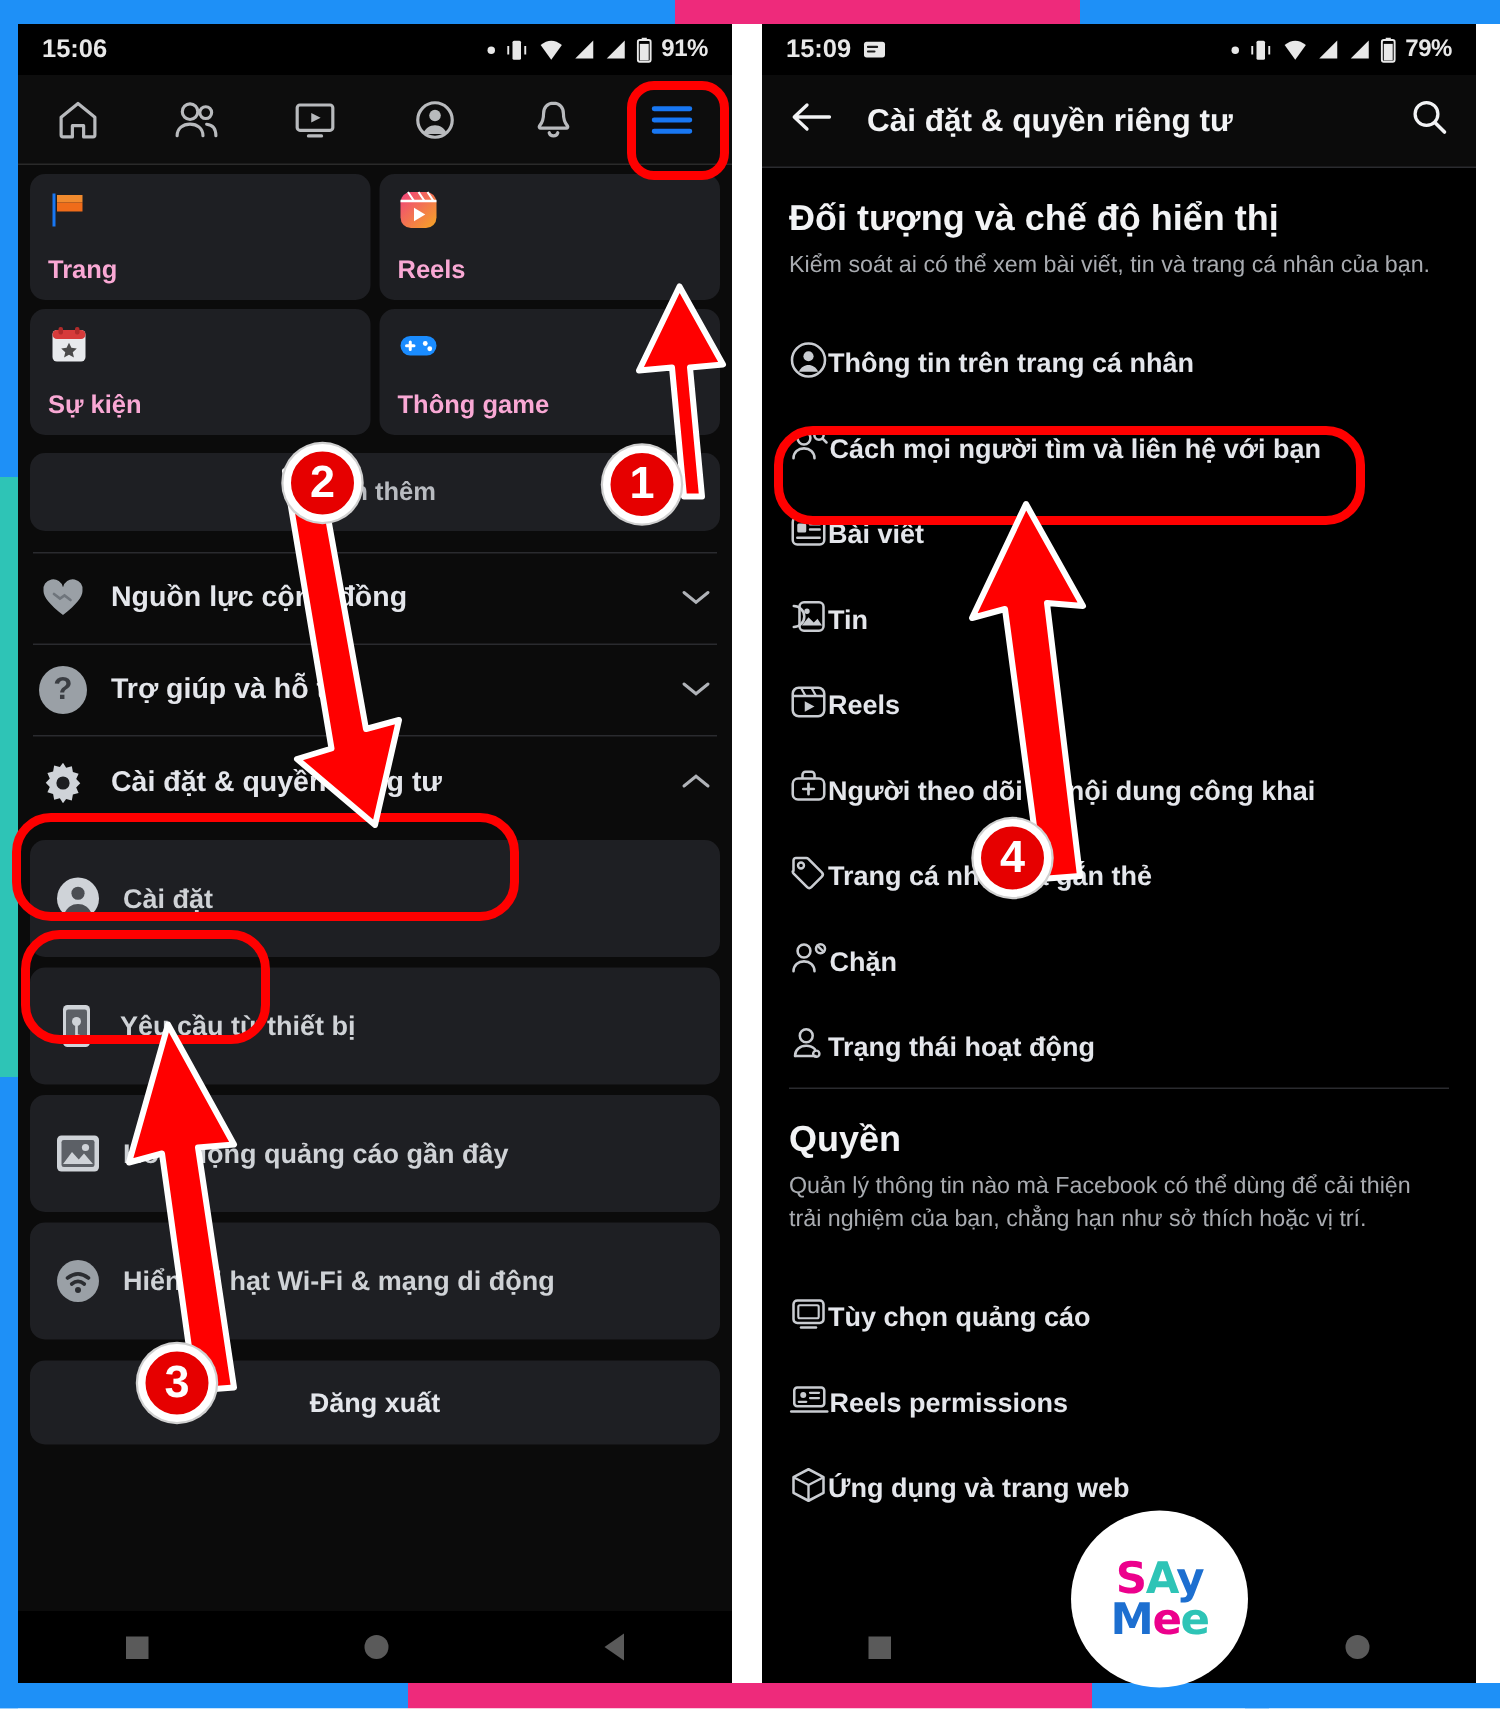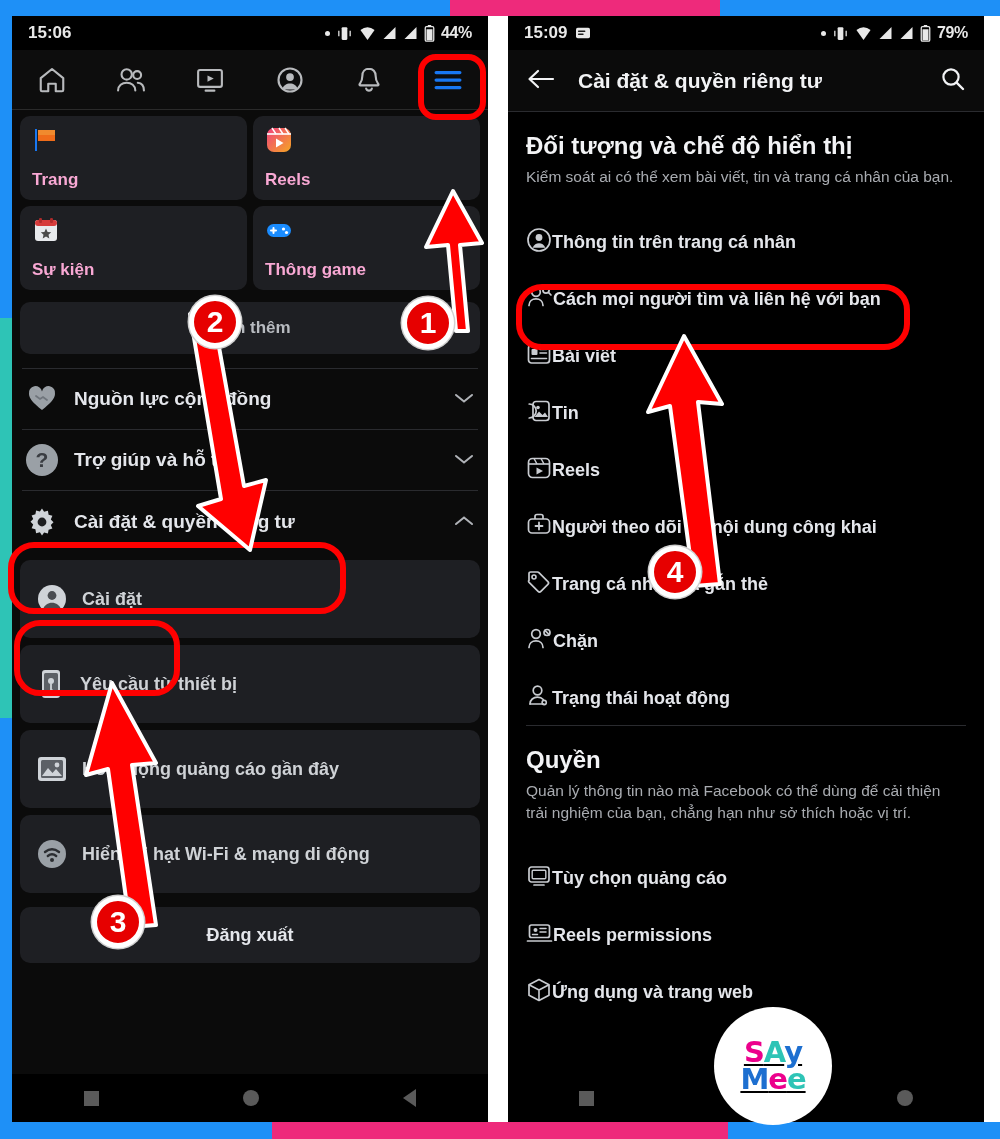--- a/index.html
+++ b/index.html
@@ -111,21 +111,21 @@
     background: #e60000; border: 5px solid #ffffff;
     color: #fff; font-size: 30px; font-weight: bold;
     display:flex; align-items:center; justify-content:center;
     box-shadow: 0 0 0 1.5px #d0d0d0;
   }
   .arrow { position: absolute; pointer-events: none; }
 
   .saymee {
     position: absolute; right: 14px; bottom: 14px; width: 118px; height: 118px;
     border-radius: 50%; background:#fff; display:flex; flex-direction:column;
-    align-items:center; justify-content:center; line-height: 0.92; text-decoration: underline;
+    align-items:center; justify-content:center; line-height: 0.92;
   }
   .sm-row { font-size: 29px; font-weight: bold; font-family: "DejaVu Sans", sans-serif; letter-spacing: -1px; }
 </style>
 </head>
 <body>
 
 <div id="root">
 
   <div class="frame-seg" style="left:0;top:0;width:450px;height:16px;background:#1e90f7;"></div>
   <div class="frame-seg" style="left:450px;top:0;width:270px;height:16px;background:#ee2a7b;"></div>
@@ -162,21 +162,21 @@
           <path d="M18 1 L18 17 L2 17 Z" fill="#e8e8e8"></path>
         </svg>
         <svg width="15" height="14" viewBox="0 0 20 18">
           <path d="M18 1 L18 17 L2 17 Z" fill="#e8e8e8"></path>
         </svg>
         <svg width="11" height="17" viewBox="0 0 12 20">
           <rect x="4" y="0" width="4" height="2" fill="#e8e8e8"></rect>
           <rect x="1" y="2" width="10" height="17" rx="1.5" fill="none" stroke="#e8e8e8" stroke-width="1.5"></rect>
           <rect x="2.5" y="5" width="7" height="13" fill="#e8e8e8"></rect>
         </svg>
-        <span class="sb-pct">44%</span>
+        <span class="sb-pct">91%</span>
       </div>
     </div>
 
     <div class="fb-tabbar">
       <div class="fb-tab">
         <svg width="30" height="30" viewBox="0 0 24 24">
           <path d="M3 10.5 L12 3.2 L21 10.5 V20 a1 1 0 0 1-1 1h-5v-6h-6v6H4a1 1 0 0 1-1-1z" fill="none" stroke="#b8babd" stroke-width="1.7" stroke-linejoin="round"></path>
         </svg>
       </div>
       <div class="fb-tab">

